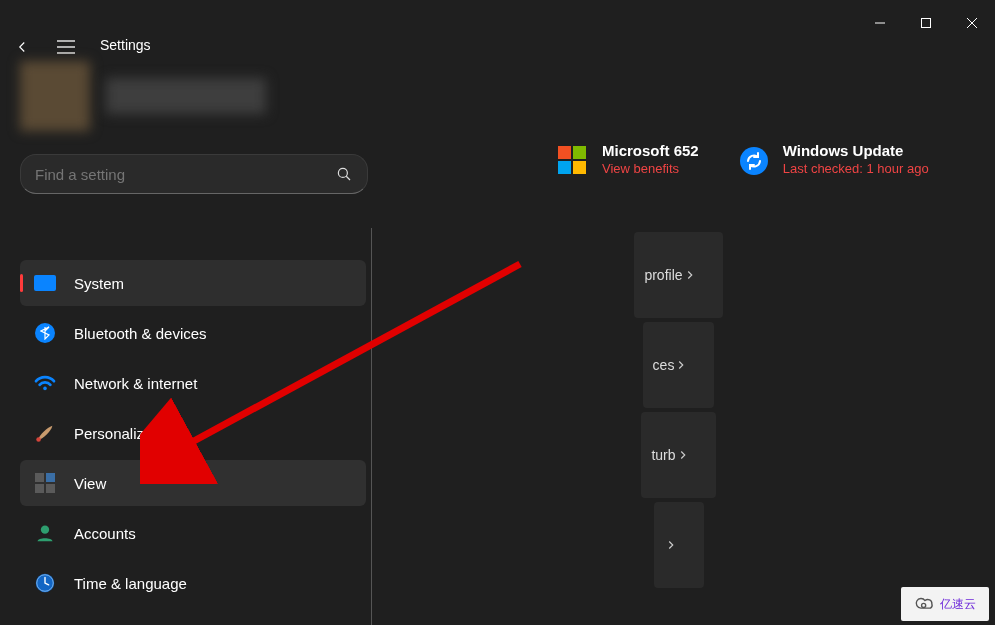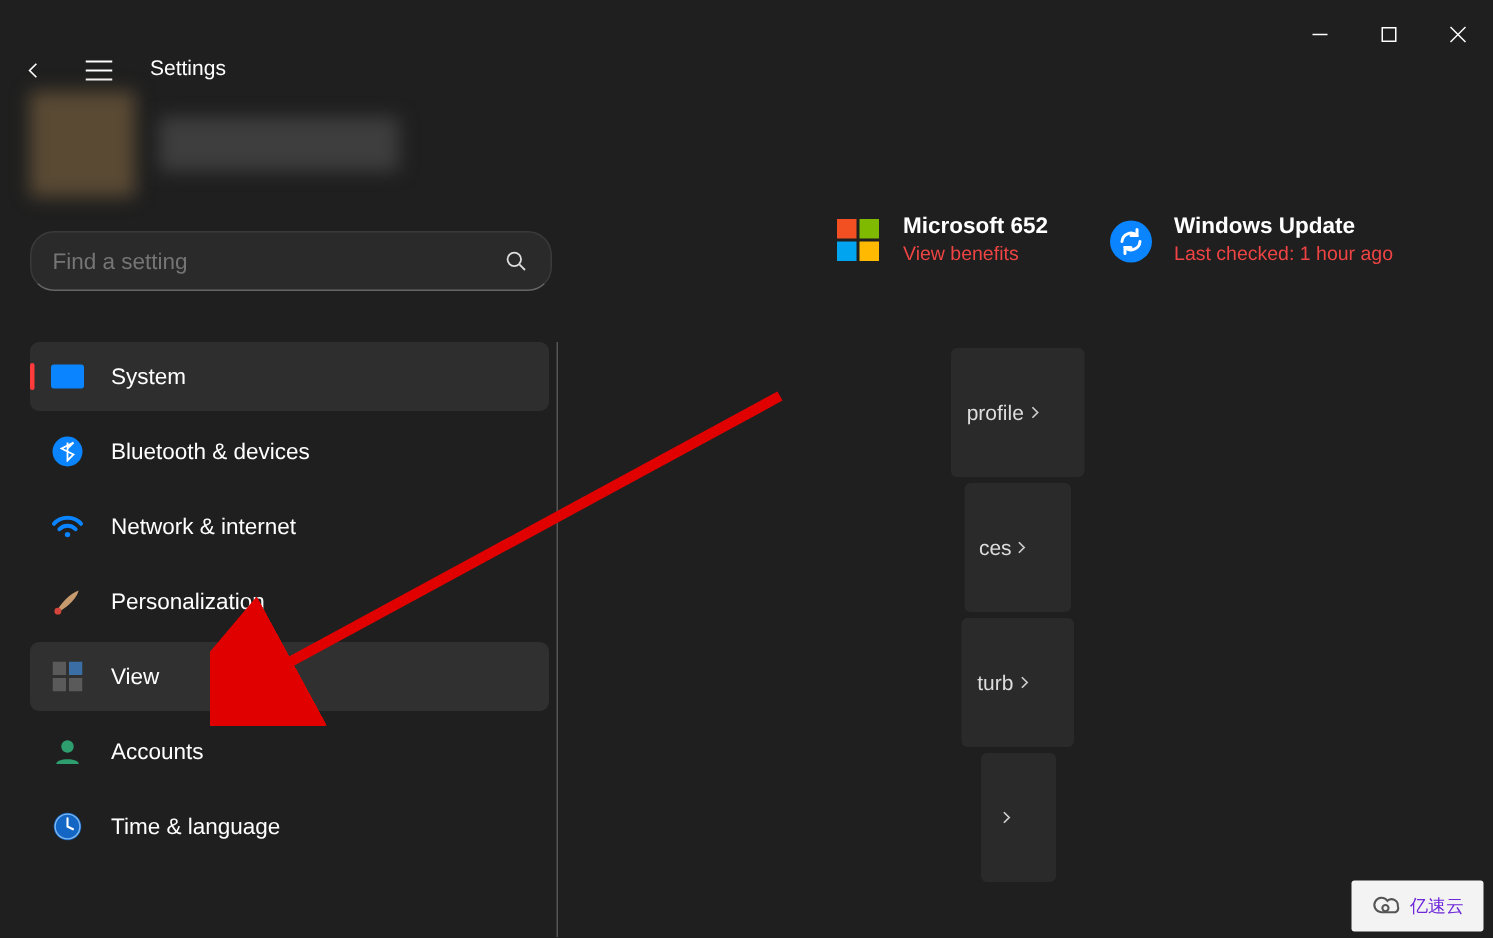--- a/index.html
+++ b/index.html
@@ -14,21 +14,21 @@
   .sidebar { width: 372px; flex: 0 0 372px; padding: 10px 0 0 20px; display: flex; flex-direction: column; }
   .profile { height: 80px; display: flex; align-items: center; gap: 16px; margin-bottom: 18px; }
   .avatar-blur { width: 70px; height: 70px; background: #5a4a34; filter: blur(6px); border-radius: 0; }
   .name-blur { height: 36px; width: 160px; background: #3e3e3e; filter: blur(6px); }
   .search { height: 40px; width: 348px; background: #2a2a2a; border: 1px solid #3a3a3a; border-radius: 16px; display: flex; align-items: center; padding: 0 14px; margin-bottom: 34px; border-bottom: 1px solid #666;}
   .search input { flex: 1; background: transparent; border: none; outline: none; color: #ccc; font-size: 15px; }
   .search-icon { width: 18px; height: 18px; }
   .nav { flex: 1; overflow: hidden; position: relative; padding-right: 6px; }
   .nav::after { content:""; position:absolute; top:0; right:0; width:1px; height: 100%; background:#555; }
   .nav-item { height: 46px; width: 346px; display: flex; align-items: center; gap: 18px; padding-left: 14px; border-radius: 6px; cursor: pointer; position: relative; font-size: 15px; margin-bottom: 4px;}
-  .nav-item.selected { background: #2e2e2e; }
+  .nav-item.selected { background: #2e2e2e; margin-top: 32px; }
   .nav-item.hover { background: #303030; }
   .nav-item.selected::before { content:""; position:absolute; left:0; top:14px; bottom:14px; width:3px; background:#ff3b3b; border-radius:2px; }
   .nav-ico { width: 22px; height: 22px; display: flex; align-items: center; justify-content: center; }
   .main { flex: 1; padding: 96px 20px 0 10px; position: relative; }
   .cards-row { display: flex; gap: 40px; margin-bottom: 56px; padding-left: 176px;}
   .card { display: flex; align-items: flex-start; gap: 14px; }
   .card-ico { width: 30px; height: 30px; margin-top:4px; }
   .card-title { font-size: 15px; font-weight:600; }
   .card-sub { font-size: 13px; color: #ef4444; margin-top: 2px; }
   .rows { display: flex; flex-direction: column; gap: 4px; align-items: center; }

